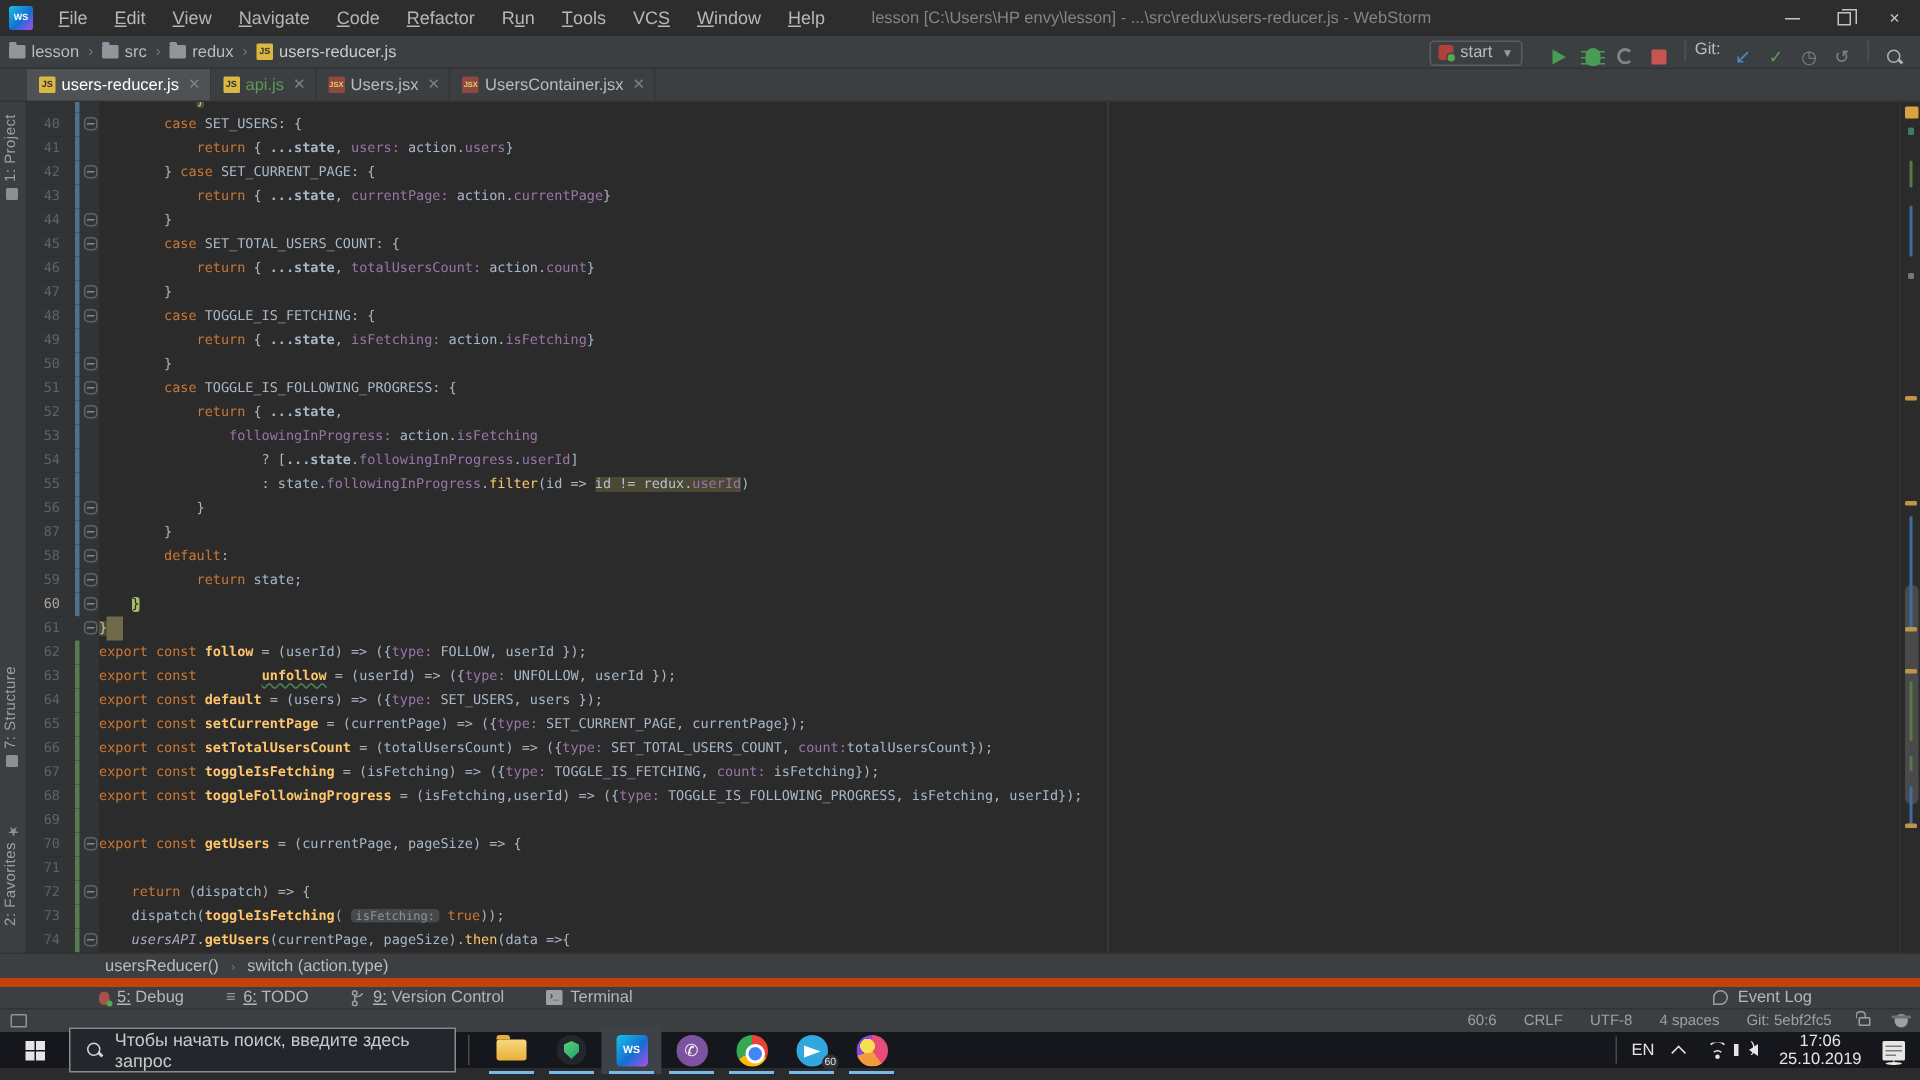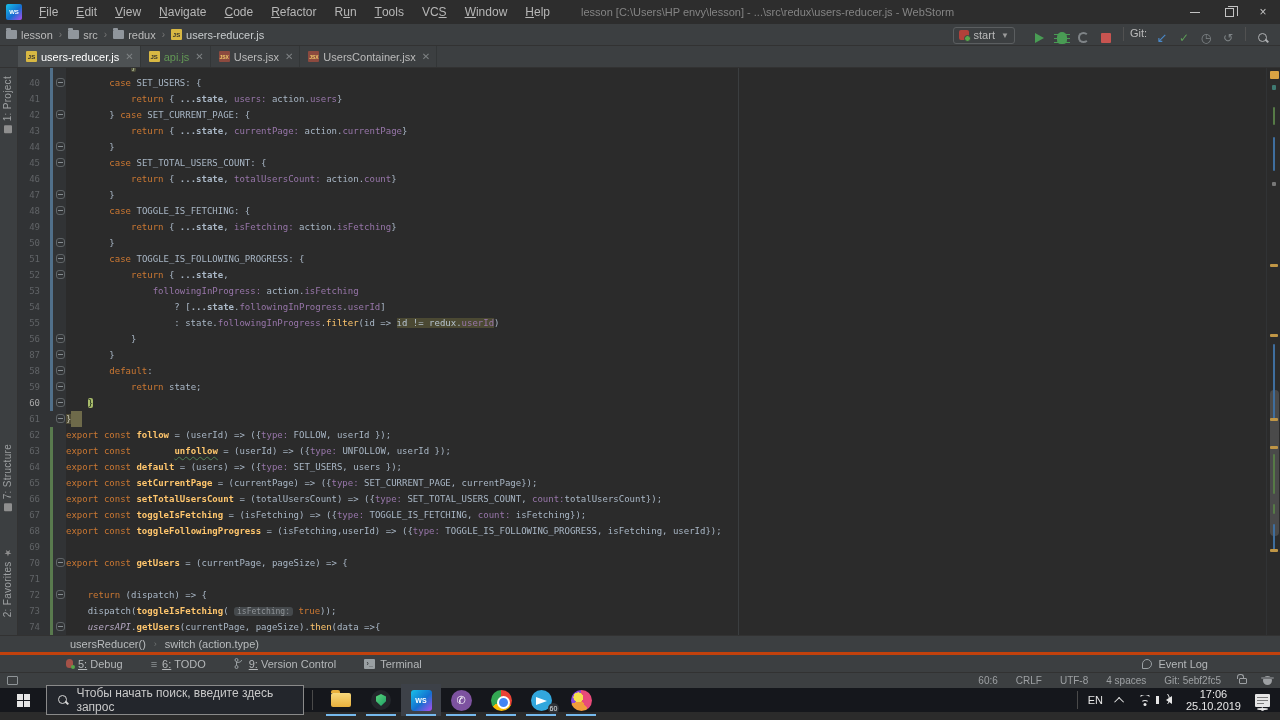--- a/index.html
+++ b/index.html
@@ -94,21 +94,21 @@
   .c-caret { background:#6e6a4a; display:inline-block; }
   #margin-guide { position:absolute; left:720px; top:0; bottom:0; width:1px; background:#3b3e40; }
   #stripe { position:absolute; right:0; top:0; bottom:0; width:14px; background:#2b2b2b; border-left:1px solid #313335; }
   .mark { position:absolute; border-radius:1px; }
   #thumb { position:absolute; right:1px; width:9px; background:rgba(166,166,166,0.25); border-radius:4px; }
 
   
   #crumbs2 { height:17px; background:#3c3f41; border-top:1px solid #323232; display:flex; align-items:center;
              font-size:11px; color:#b9bcbe; padding-left:70px; flex:none; }
   #crumbs2 .sep { color:#707374; margin:0 8px; font-size:9px; }
-  #toolwin { height:20px; background:#3c3f41; border-top:3px solid #c2410c; display:flex; align-items:center;
+  #toolwin { height:20px; background:#3c3f41; border-top:6px solid #c2410c; display:flex; align-items:center;
              font-size:11px; color:#b4b7b9; padding-left:66px; flex:none; }
   .tw-item { display:flex; align-items:center; margin-right:28px; }
   .tw-item u { text-decoration:underline; }
   .tw-ic { margin-right:5px; display:flex; align-items:center; }
   .bug-sm { width:7px; height:9px; background:#a55248; border-radius:4px; position:relative; }
   .bug-sm::after { content:""; position:absolute; right:-2px; bottom:-1px; width:4px; height:4px; background:#57a64a; border-radius:50%; }
   .todo-ic { color:#8f9497; font-size:11px; }
   .term-ic { width:11px; height:10px; background:#9aa0a3; border-radius:1px; color:#3c3f41; font-size:7px; line-height:10px; text-align:center; font-weight:bold; }
   #event-log { margin-left:auto; margin-right:72px; display:flex; align-items:center; }
   .bubble { width:10px; height:10px; border:1.5px solid #9aa0a3; border-radius:50% 50% 50% 0; margin-right:6px; }

